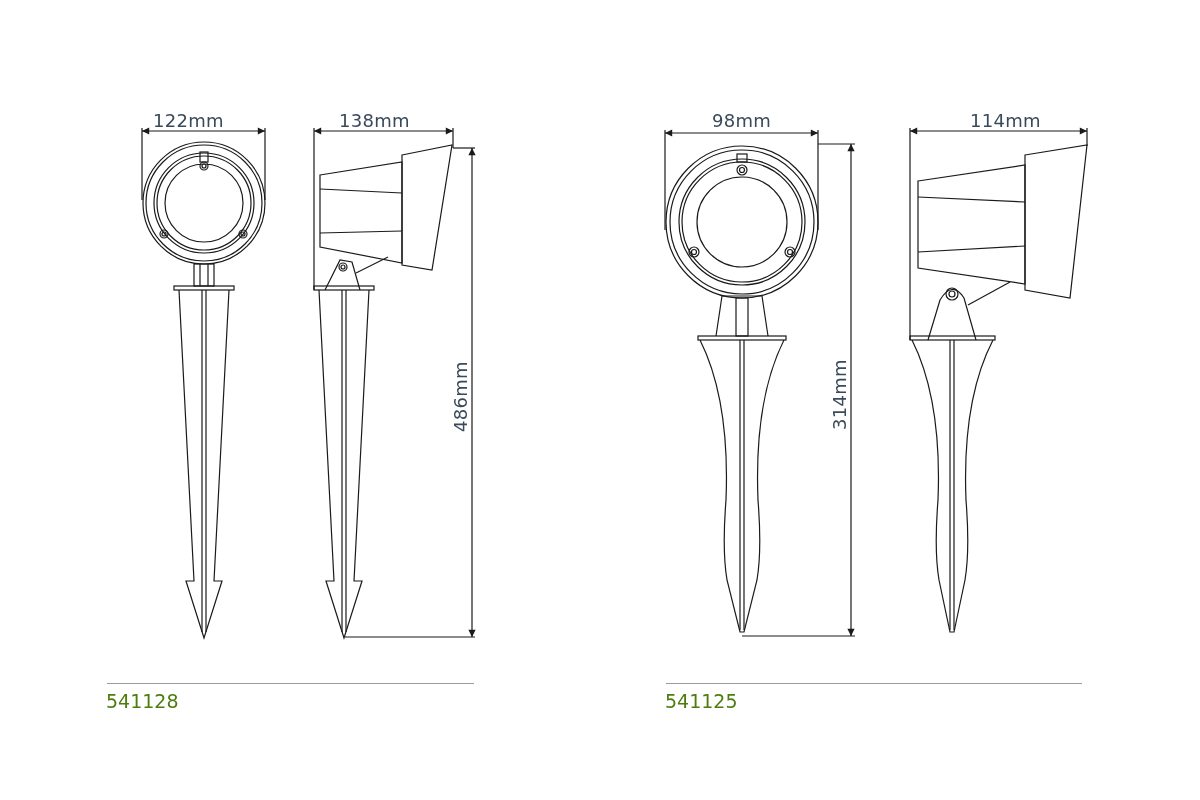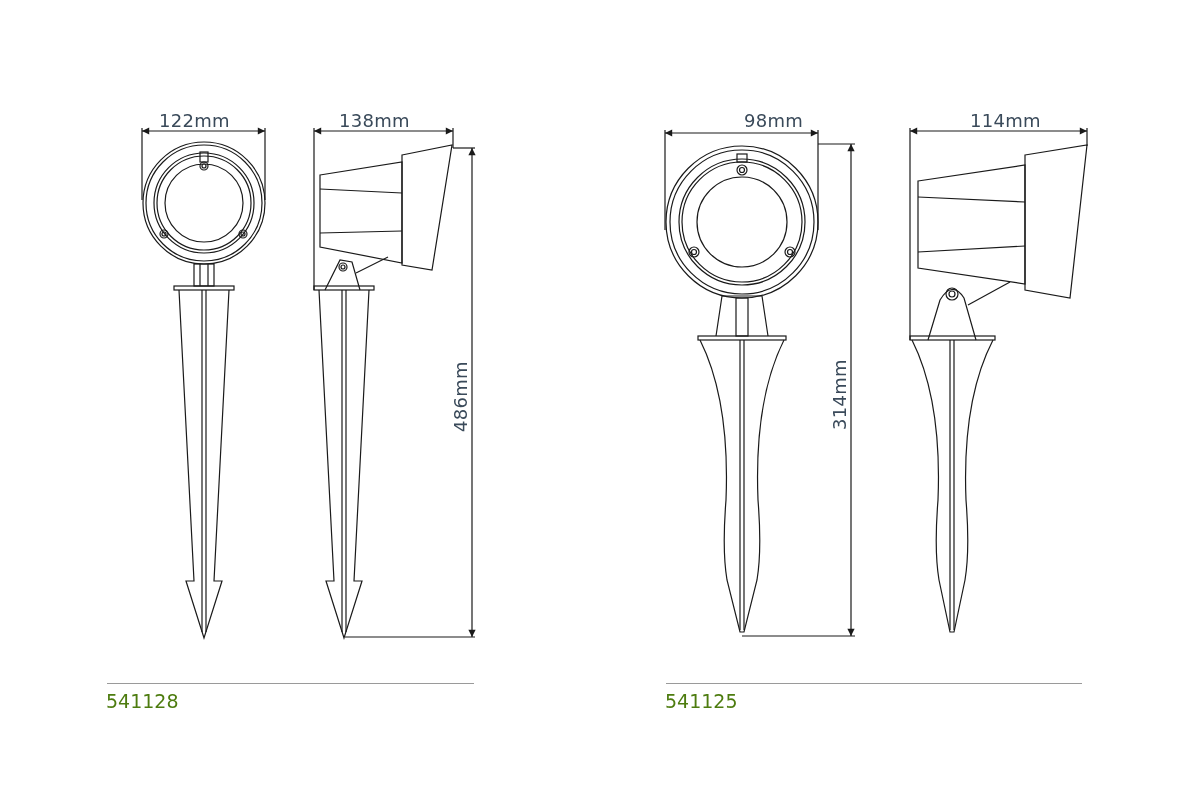--- a/index.html
+++ b/index.html
@@ -107,25 +107,25 @@
       <circle cx="952" cy="294" r="6"></circle>
         <circle cx="952" cy="294" r="3"></circle>
       <rect x="910" y="336" width="85" height="4"></rect>
       <path d="M912 340 Q942 400 938 500 Q934 550 939 580 L950 632 L954 632 L965 580 Q970 550 966 500 Q962 400 993 340"></path>
       <line x1="950" y1="340" x2="950" y2="630"></line>
       <line x1="954" y1="340" x2="954" y2="630"></line>
     </g>
   </g>
 </svg>
 
-<div class="dim-label" style="left:159px; top:110px;">122mm</div>
+<div class="dim-label" style="left:153px; top:110px;">122mm</div>
 <div class="dim-label" style="left:339px; top:110px;">138mm</div>
 <div class="dim-label vertical" style="left:450px; top:432px;">486mm</div>
 
-<div class="dim-label" style="left:712px; top:110px;margin-left:32px;">98mm</div>
+<div class="dim-label" style="left:712px; top:110px;">98mm</div>
 <div class="dim-label" style="left:970px; top:110px;">114mm</div>
 <div class="dim-label vertical" style="left:829px; top:430px;">314mm</div>
 
 <div class="divider" style="left:107px; top:683px; width:367px;"></div>
 <div class="product-code" style="left:106px; top:690px;">541128</div>
 
 <div class="divider" style="left:666px; top:683px; width:416px;"></div>
 <div class="product-code" style="left:665px; top:690px;">541125</div>
 
 </body></html>

